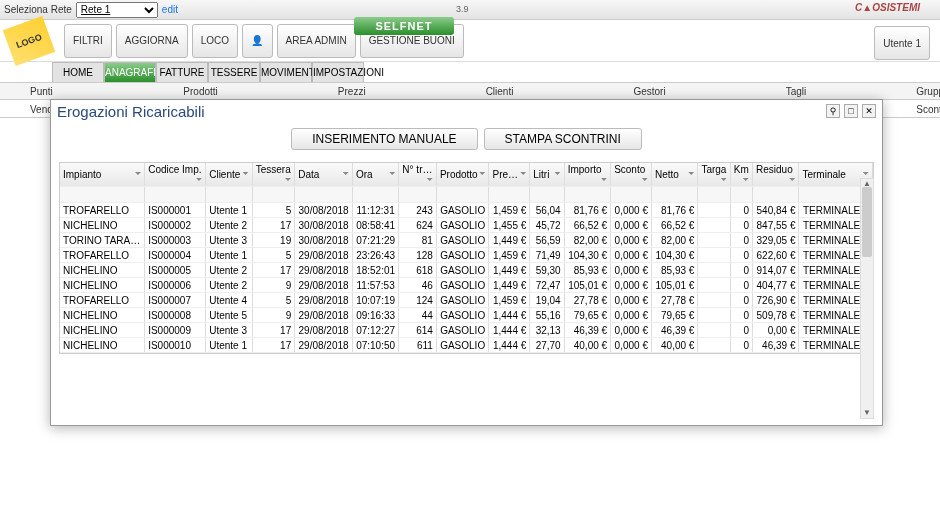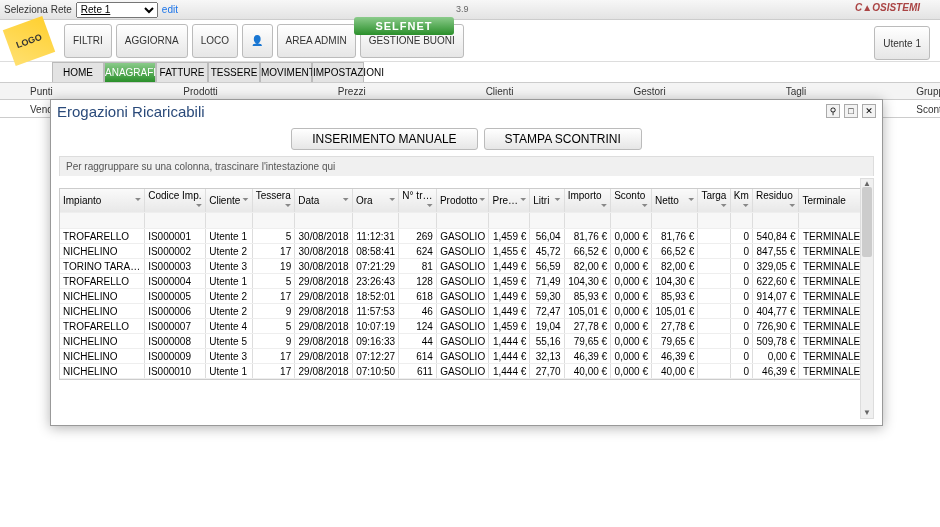--- a/index.html
+++ b/index.html
@@ -111,21 +111,20 @@
     <div class="modal-title">Erogazioni Ricaricabili</div>
     <div class="modal-tbtn">⚲</div>
     <div class="modal-tbtn">□</div>
     <div class="modal-tbtn">✕</div>
   </div>
   <div class="modal-body">
     <div class="btn-row">
       <button class="mbtn">INSERIMENTO MANUALE</button>
       <button class="mbtn">STAMPA SCONTRINI</button>
     </div>
-    <div class="group-hint">Per raggruppare su una colonna, trascinare l'intestazione qui</div>
     <div class="grid">
       <table>
         <thead>
           <tr id="header-row">
               <th class="col-impianto"><span>Impianto</span><span class="sortico">⏷</span></th>
               <th class="col-codice"><span>Codice Imp.</span><span class="sortico">⏷</span></th>
               <th class="col-cliente"><span>Cliente</span><span class="sortico">⏷</span></th>
               <th class="col-tessera"><span>Tessera</span><span class="sortico">⏷</span></th>
               <th class="col-data"><span>Data</span><span class="sortico">⏷</span></th>
               <th class="col-ora"><span>Ora</span><span class="sortico">⏷</span></th>
@@ -162,21 +161,21 @@
             </tr>
         </thead>
         <tbody id="grid-body">
             <tr>
               <td class="">TROFARELLO</td>
               <td class="">IS000001</td>
               <td class="">Utente 1</td>
               <td class="num">5</td>
               <td class="ctr">30/08/2018</td>
               <td class="ctr">11:12:31</td>
-              <td class="num">269</td>
+              <td class="num">243</td>
               <td class="ctr">GASOLIO</td>
               <td class="num">1,459 €</td>
               <td class="num">56,04</td>
               <td class="num">81,76 €</td>
               <td class="num">0,000 €</td>
               <td class="num">81,76 €</td>
               <td class=""></td>
               <td class="num">0</td>
               <td class="num">540,84 €</td>
               <td class="ctr">TERMINALE 2</td>

